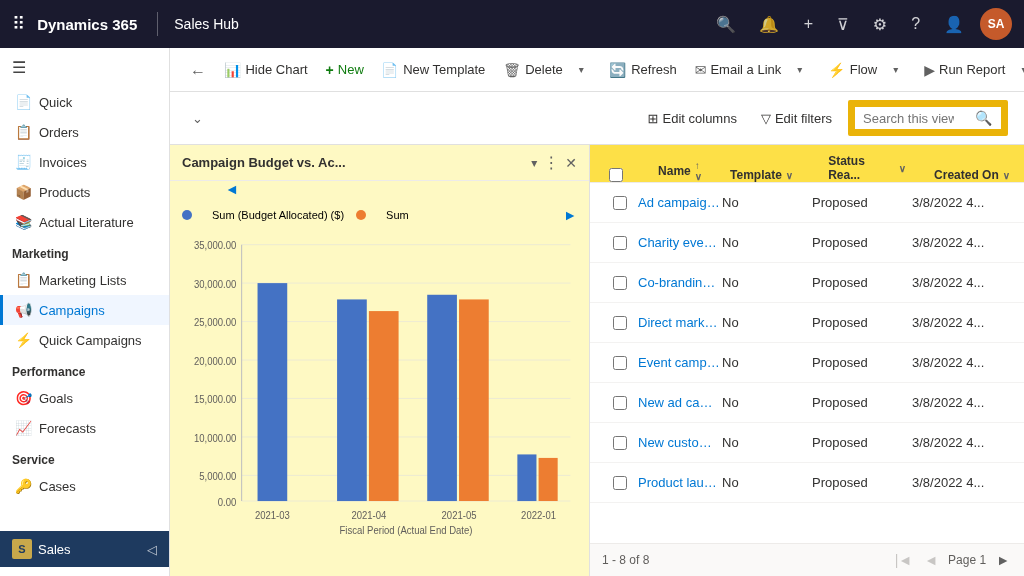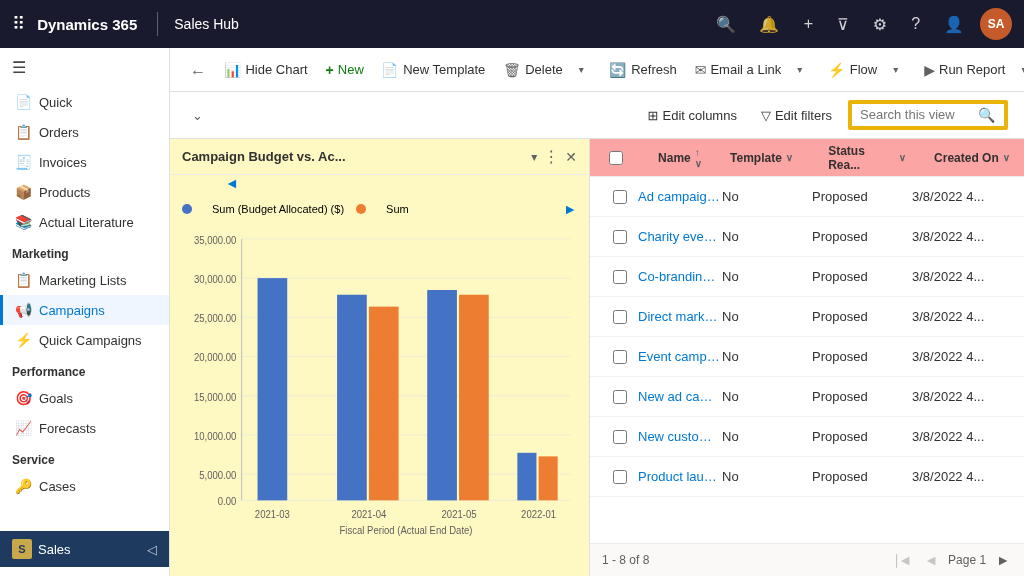--- a/index.html
+++ b/index.html
@@ -42,21 +42,21 @@
     .cmd-dropdown { display: flex; align-items: center; padding: 4px 6px; cursor: pointer; border: none; background: transparent; border-radius: 2px; }
     .back-btn { color: #616161; cursor: pointer; padding: 4px 8px; font-size: 16px; }
 
     
     .page-header { display: flex; align-items: center; padding: 8px 16px; border-bottom: 1px solid #e0e0e0; flex-shrink: 0; }
     .page-title { font-size: 20px; font-weight: 600; color: #323130; }
     .page-title-chevron { color: #616161; margin-left: 6px; cursor: pointer; }
     .header-spacer { flex: 1; }
     .header-actions { display: flex; align-items: center; gap: 8px; }
     .header-action-btn { display: flex; align-items: center; gap: 4px; padding: 4px 8px; cursor: pointer; font-size: 13px; color: #323130; border: none; background: transparent; }
-    .search-box { display: flex; align-items: flex-start; border: 4px solid #eab308; border-radius: 2px; padding: 3px 8px; gap: 22px; width: 160px; }
+    .search-box { display: flex; align-items: flex-end; border: 7px solid #eab308; border-radius: 2px; padding: 3px 8px; gap: 22px; width: 160px; }
     .search-box input { border: none; outline: none; font-size: 13px; width: 100%; color: #605e5c; background: transparent; }
     .search-icon { color: #616161; font-size: 14px; }
 
     
     .panels { display: flex; flex: 1; overflow: hidden; }
 
     
     .chart-panel { width: 420px; border-right: 1px solid #e0e0e0; display: flex; flex-direction: column; flex-shrink: 0; background: #fef9c3; }
     .chart-header { display: flex; align-items: center; padding: 8px 12px; border-bottom: 1px solid #edebe9; }
     .chart-title { font-size: 13px; font-weight: 600; color: #323130; flex: 1; }
@@ -66,21 +66,21 @@
     .chart-close { color: #616161; cursor: pointer; font-size: 14px; }
     .chart-legend { display: flex; align-items: center; gap: 12px; padding: 6px 12px; font-size: 11px; }
     .legend-item { display: flex; align-items: center; gap: 20px; }
     .legend-dot-blue { width: 10px; height: 10px; border-radius: 50%; background: #4472c4; }
     .legend-dot-orange { width: 10px; height: 10px; border-radius: 50%; background: #ed7d31; }
     .chart-nav { display: flex; align-items: center; justify-content: flex-start; padding: 0 0 4px 55px; gap: 8px; }
     .chart-nav-btn { color: #0078d4; cursor: pointer; font-size: 14px; }
 
     
     .data-grid { flex: 1; display: flex; flex-direction: column; overflow: hidden; }
-    .grid-header { display: flex; align-items: center; padding: 0 12px; height: 38px; border-bottom: 1px solid #edebe9; background: #fca5a5; flex-shrink: 0; gap: 28px; }
+    .grid-header { display: flex; align-items: flex-end; padding: 0 12px; height: 38px; border-bottom: 1px solid #edebe9; background: #fde047; flex-shrink: 0; gap: 28px; }
     .grid-checkbox-col { width: 36px; display: flex; align-items: center; justify-content: center; }
     .grid-col { display: flex; align-items: center; gap: 4px; font-size: 12px; font-weight: 600; color: #323130; cursor: pointer; }
     .grid-col-name { flex: 1; }
     .grid-col-template { width: 90px; }
     .grid-col-status { width: 100px; }
     .grid-col-created { width: 100px; }
     .grid-sort-icon { font-size: 10px; color: #616161; }
     .grid-body { flex: 1; overflow-y: auto; }
     .grid-row { display: flex; align-items: center; padding: 0 12px; height: 40px; border-bottom: 1px solid #f3f2f1; cursor: pointer; }
     .grid-cell-checkbox { width: 36px; display: flex; align-items: center; justify-content: center; }

